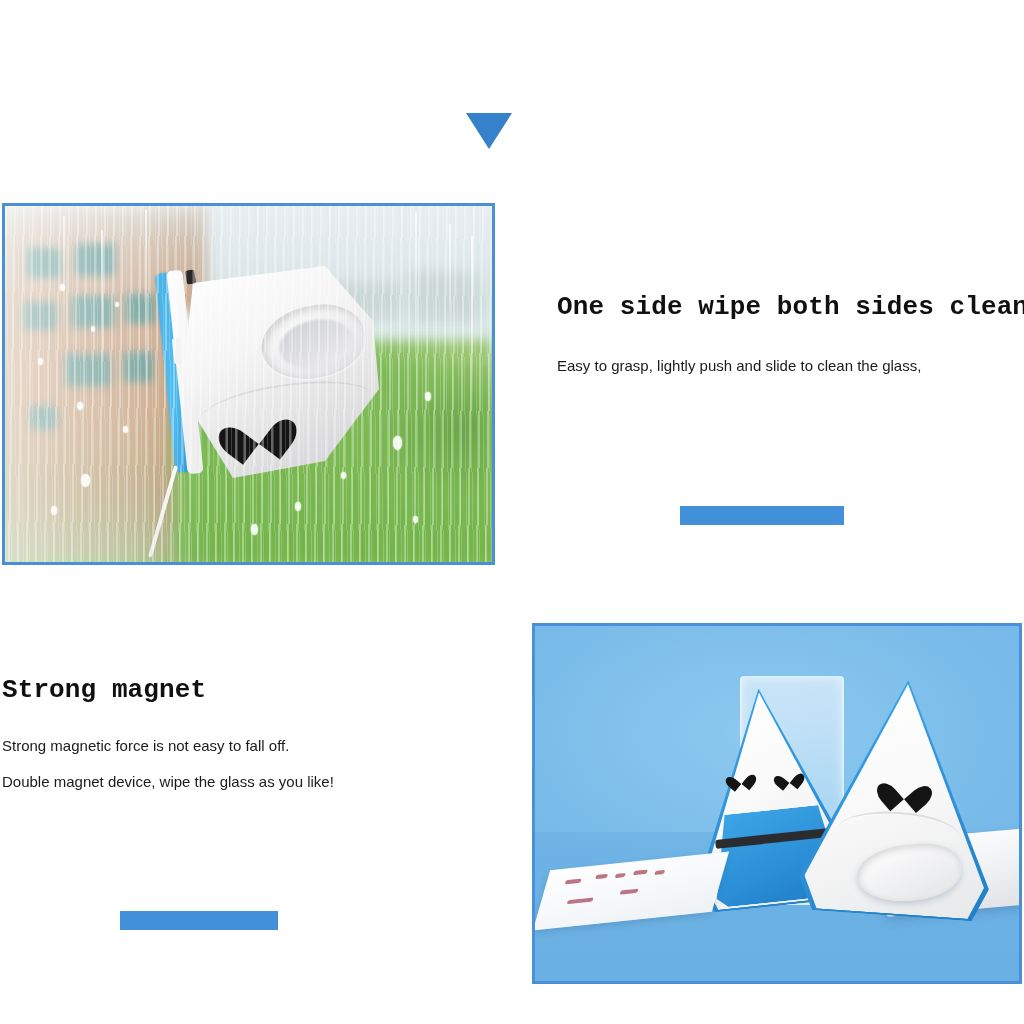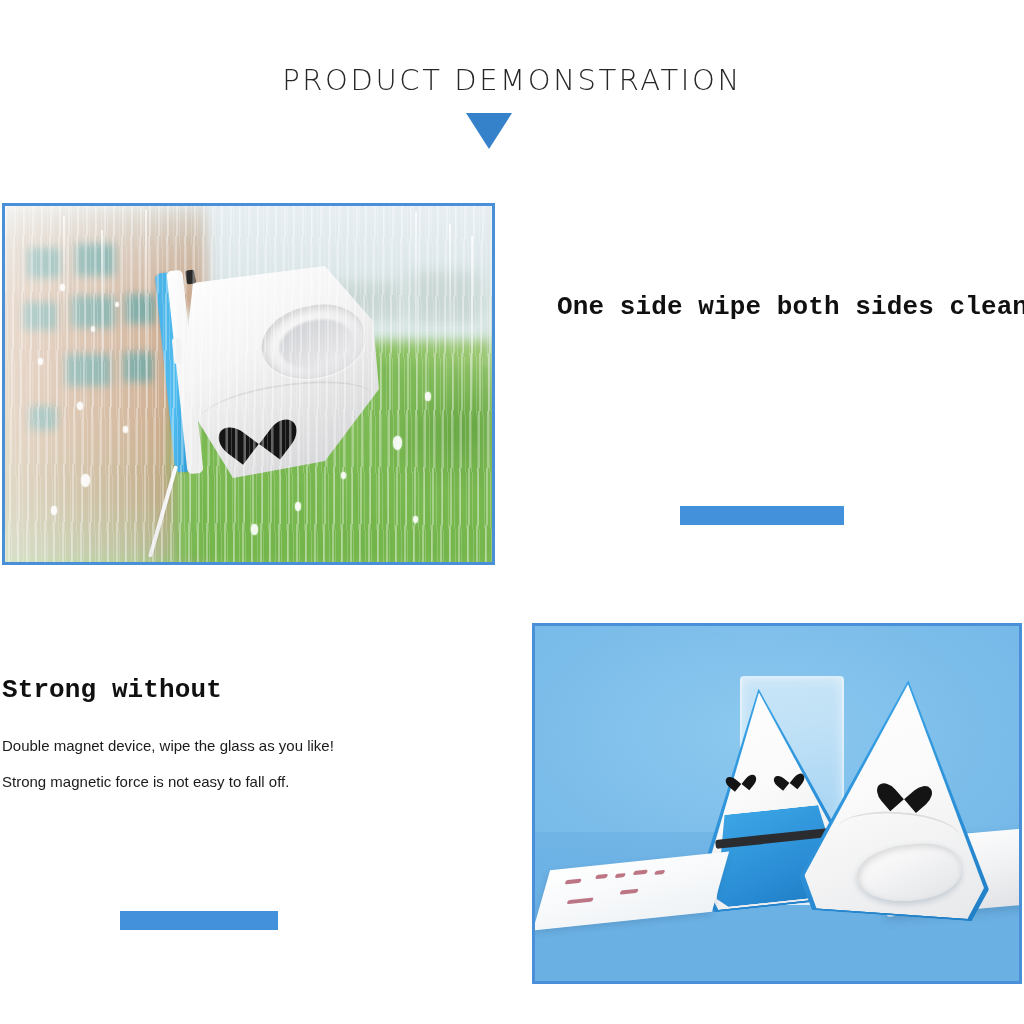--- a/index.html
+++ b/index.html
@@ -511,21 +511,20 @@
     background: #4291da;
     box-shadow: 0 0 0 1px rgba(255,255,255,.2);
   }
   #accent-bar-one-side { left: 680px; top: 506px; width: 164px; height: 19px; }
   #accent-bar-strong-magnet { left: 120px; top: 911px; width: 158px; height: 19px; }
 </style>
 </head>
 <body>
 
 <div id="header-block">
-  <div id="page-title">PRODUCT DEMONSTRATION</div>
   <div id="title-arrow"></div>
 </div>
 
 <div class="photo-frame" id="photo-window-cleaner-on-glass">
   <div class="photo-inner">
     <div class="p1-sky"></div>
 
     <div class="p1-building"></div>
     <div class="p1-win" style="left:22px;  top:42px;  width:34px; height:30px;"></div>
     <div class="p1-win" style="left:70px;  top:38px;  width:40px; height:32px;"></div>
@@ -577,27 +576,28 @@
     <div class="drop" style="left:420px; top:186px; width:6px;  height:9px;"></div>
     <div class="drop" style="left:336px; top:266px; width:5px;  height:7px;"></div>
     <div class="drop" style="left:290px; top:296px; width:6px;  height:9px;"></div>
     <div class="drop" style="left:408px; top:310px; width:5px;  height:7px;"></div>
     <div class="drop" style="left:246px; top:318px; width:7px;  height:11px;"></div>
   </div>
 </div>
 
 <div class="section-heading" id="heading-one-side">One side wipe both sides clean</div>
 <div class="section-body" id="body-one-side">
+  <div>Easy to grasp, lightly push and slide to clean the glass,</div>
 </div>
 <div class="accent-bar" id="accent-bar-one-side"></div>
 
-<div class="section-heading" id="heading-strong-magnet">Strong without</div>
+<div class="section-heading" id="heading-strong-magnet">Strong magnet</div>
 <div class="section-body" id="body-strong-magnet">
+  <div>Strong magnetic force is not easy to fall off.</div>
   <div>Double magnet device, wipe the glass as you like!</div>
-  <div>Strong magnetic force is not easy to fall off.</div>
 </div>
 <div class="accent-bar" id="accent-bar-strong-magnet"></div>
 
 <div class="photo-frame" id="photo-double-magnet-set">
   <div class="photo-inner">
     <div class="p2-bg"></div>
     <div class="p2-floor"></div>
 
     <div class="p2-glass"></div>
     <div class="p2-glass-water"></div>

